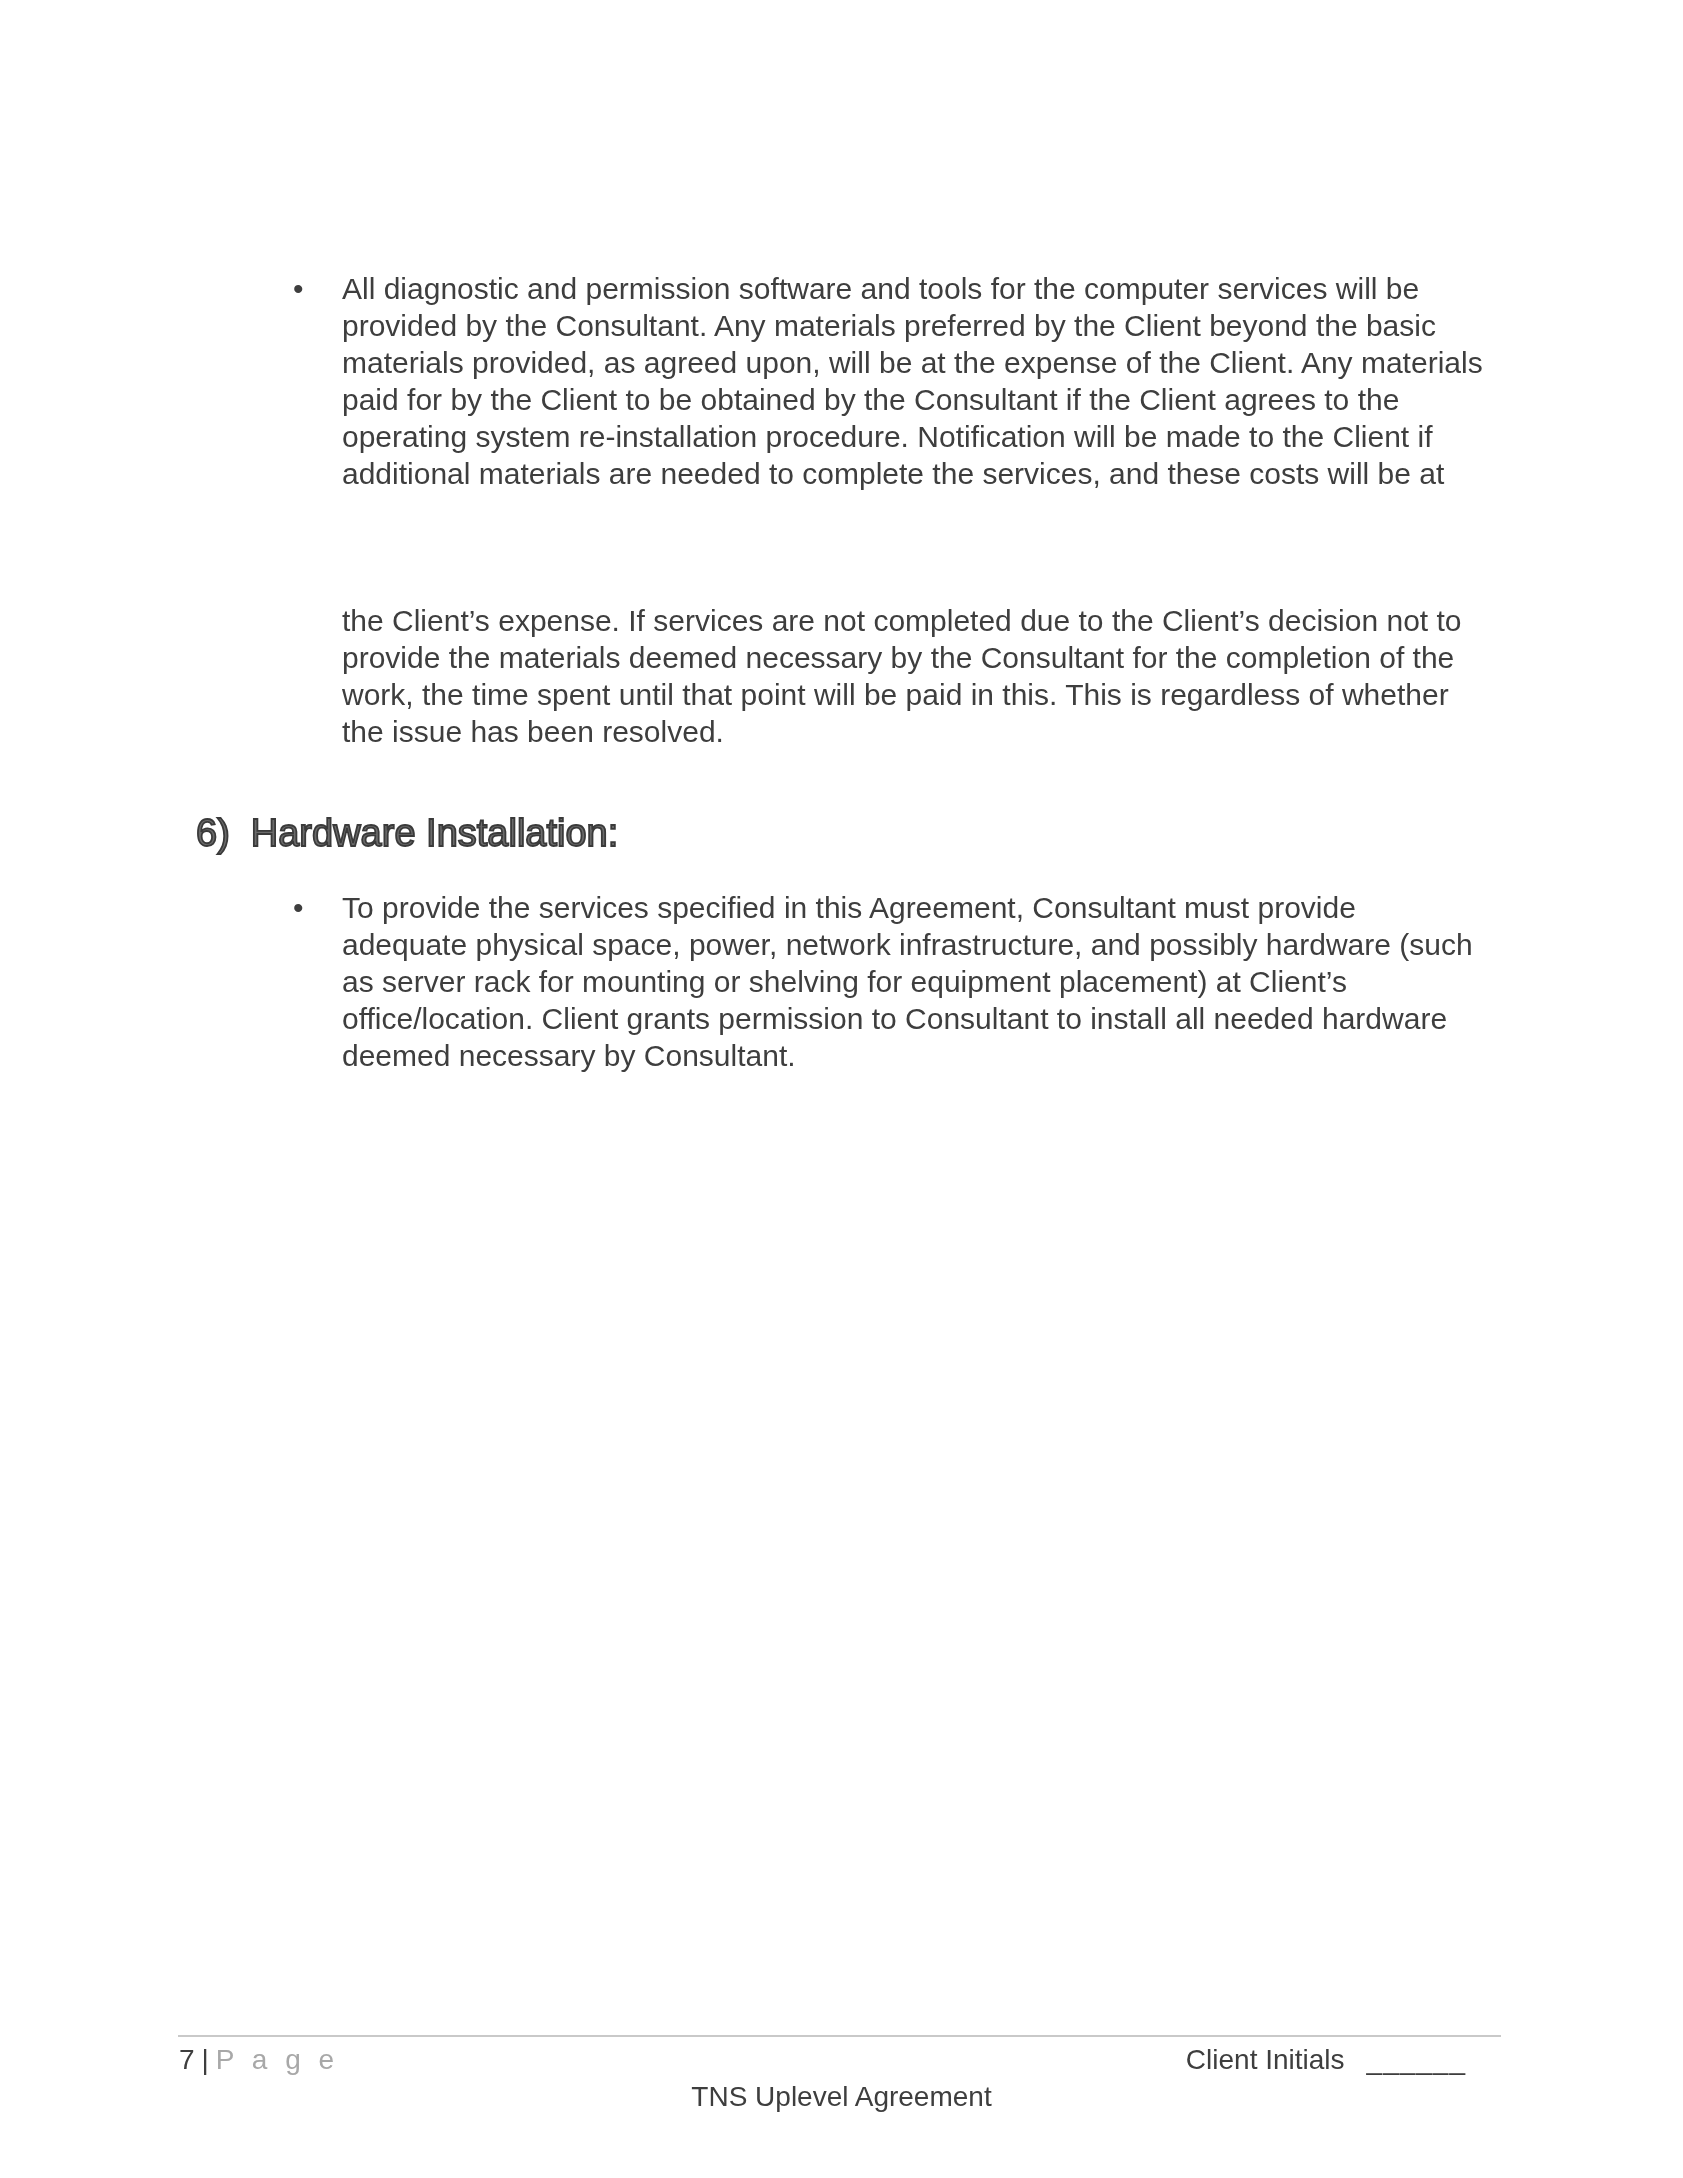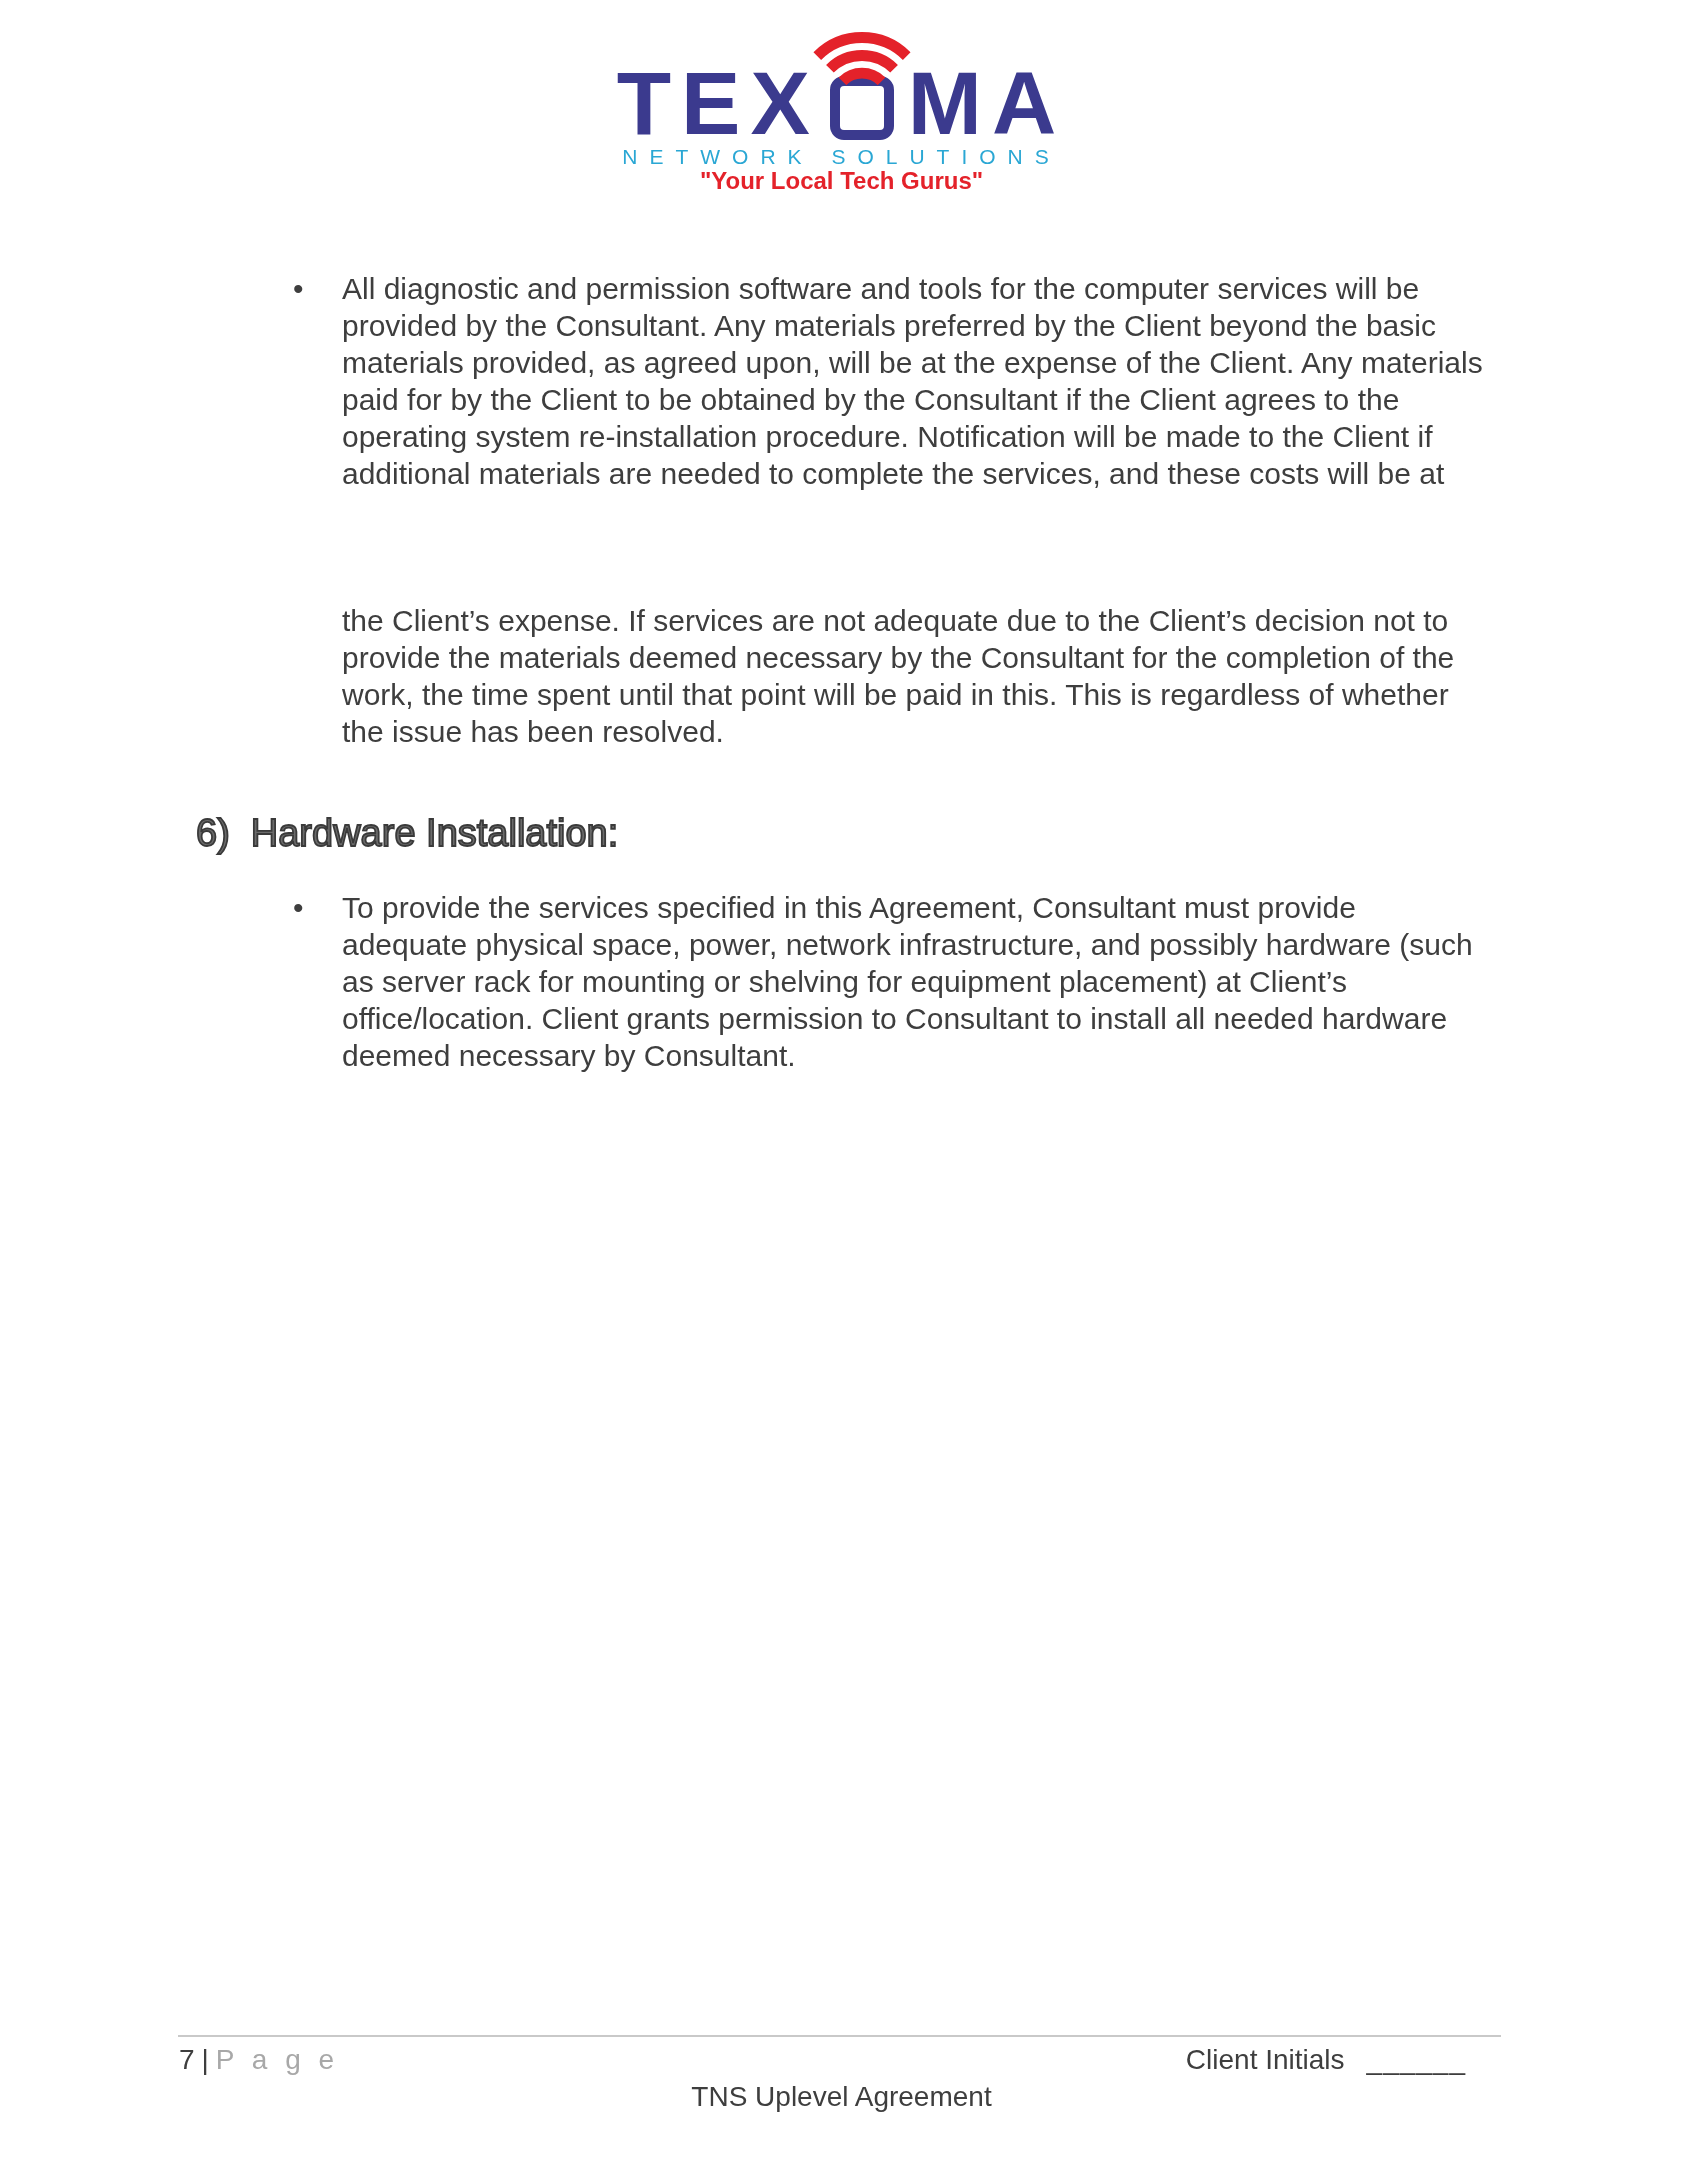--- a/index.html
+++ b/index.html
@@ -97,48 +97,33 @@
     position: absolute; top: 2043px; right: 217px;
     font-size: 28px; line-height: 34px; white-space: nowrap;
   }
   .footer-right .blank { margin-left: 22px; letter-spacing: 1px; }
 </style>
 </head>
 <body>
 
 <div class="page">
 
-  <header class="logo">
-    <div class="brand-row">
-      <span>TEX</span>
-      <span class="brand-o">
-        <svg class="wifi" width="99" height="75" viewBox="0 0 100 76" xmlns="http://www.w3.org/2000/svg">
-          <path d="M 4.7 46.7 A 64 64 0 0 1 95.3 46.7" fill="none" stroke="#E4222A" stroke-width="11"></path>
-          <path d="M 17.5 59.5 A 46 46 0 0 1 82.5 59.5" fill="none" stroke="#E4222A" stroke-width="11"></path>
-          <path d="M 30.2 72.2 A 28 28 0 0 1 69.8 72.2" fill="none" stroke="#E4222A" stroke-width="11"></path>
-        </svg>
-      </span>
-      <span>MA</span>
-    </div>
-    <div class="subtitle">NETWORK SOLUTIONS</div>
-    <div class="tagline">"Your Local Tech Gurus"</div>
-  </header>
 
   <span class="bullet b1">•</span>
   <div class="para p1">
     <div>All diagnostic and permission software and tools for the computer services will be</div>
     <div>provided by the Consultant. Any materials preferred by the Client beyond the basic</div>
     <div>materials provided, as agreed upon, will be at the expense of the Client. Any materials</div>
     <div>paid for by the Client to be obtained by the Consultant if the Client agrees to the</div>
     <div>operating system re-installation procedure. Notification will be made to the Client if</div>
     <div>additional materials are needed to complete the services, and these costs will be at</div>
   </div>
 
   <div class="para p2">
-    <div>the Client’s expense. If services are not adequate due to the Client’s decision not to</div>
+    <div>the Client’s expense. If services are not completed due to the Client’s decision not to</div>
     <div>provide the materials deemed necessary by the Consultant for the completion of the</div>
     <div>work, the time spent until that point will be paid in this. This is regardless of whether</div>
     <div>the issue has been resolved.</div>
   </div>
 
   <div class="heading">
     <span class="h-num">6)</span><span class="h-title">Hardware Installation:</span>
   </div>
 
   <span class="bullet b2">•</span>

